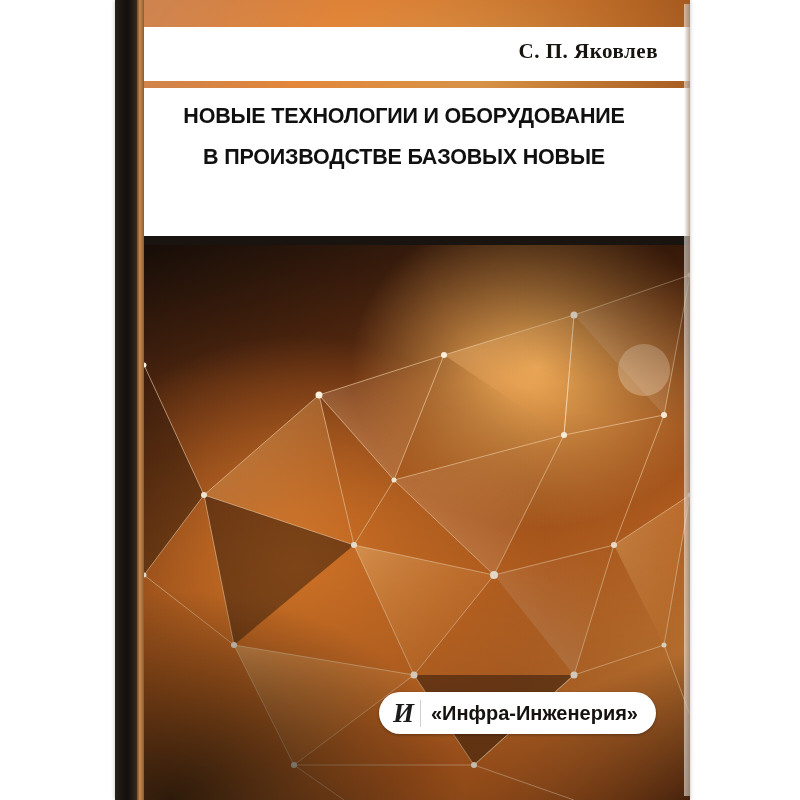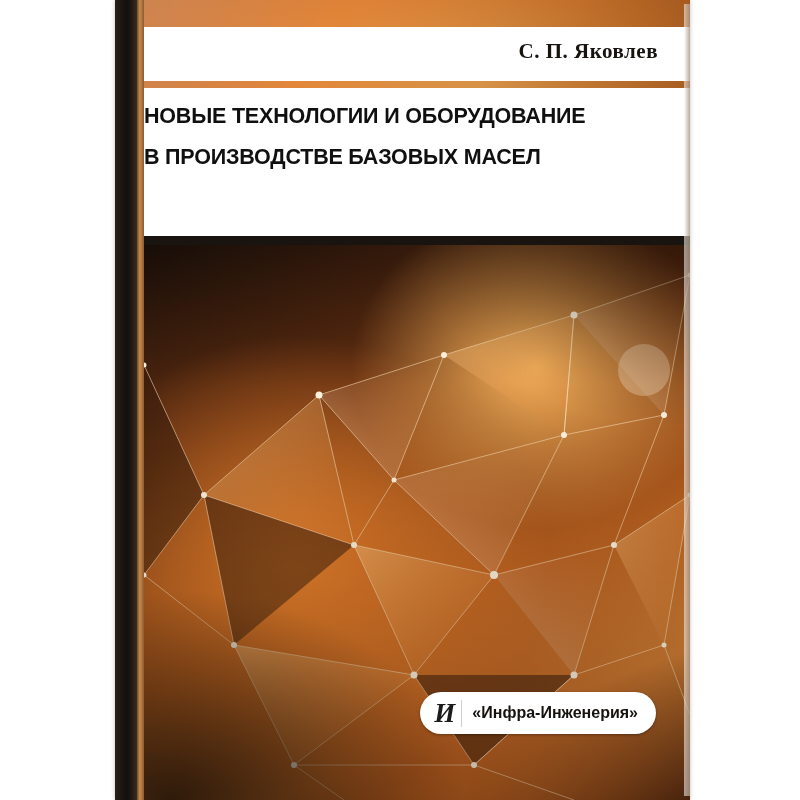--- a/index.html
+++ b/index.html
@@ -111,21 +111,21 @@
     top: 88px;
     height: 148px;
     background: #ffffff;
     z-index: 3;
   }
   .title-lines {
     position: absolute;
     left: 0; right: 26px;
     top: 96px;
     z-index: 4;
-    text-align: left;
+    text-align: center;
   }
   .title-line {
     font-family: "Liberation Sans", sans-serif;
     font-weight: 700;
     font-size: 21.5px;
     letter-spacing: -0.2px;
     color: #111010;
     line-height: 41px;
     white-space: nowrap;
   }
@@ -188,21 +188,21 @@
     font-weight: 700;
     font-size: 27px;
     color: #1b1b1b;
     line-height: 1;
     padding-right: 6px;
     border-right: 1px solid #cfcfcf;
   }
   .logo-text {
     font-family: "Liberation Sans", sans-serif;
     font-weight: 700;
-    font-size: 16px;
+    font-size: 20px;
     color: #16120f;
     white-space: nowrap;
   }
 
   
   .pages {
     position: absolute;
     right: 0;
     top: 4px;
     bottom: 4px;
@@ -223,21 +223,21 @@
     <div class="cover">
 
       <div class="band-top"></div>
 
       <div class="author-bar"></div>
       <div class="author-text">С. П. Яковлев</div>
 
       <div class="title-block"></div>
       <div class="title-lines">
         <div class="title-line">НОВЫЕ ТЕХНОЛОГИИ И ОБОРУДОВАНИЕ</div>
-        <div class="title-line">В ПРОИЗВОДСТВЕ БАЗОВЫХ МАСЕЛ</div>
+        <div class="title-line">В ПРОИЗВОДСТВЕ БАЗОВЫХ НОВЫЕ</div>
       </div>
 
       <div class="title-rule"></div>
 
       <div class="art">
         <svg viewBox="0 0 546 555" preserveAspectRatio="none">
           <defs>
             <linearGradient id="gFill1" x1="0" y1="0" x2="1" y2="1">
               <stop offset="0%" stop-color="#ffce8a" stop-opacity="0.45"></stop>
               <stop offset="100%" stop-color="#e07f2e" stop-opacity="0.10"></stop>

